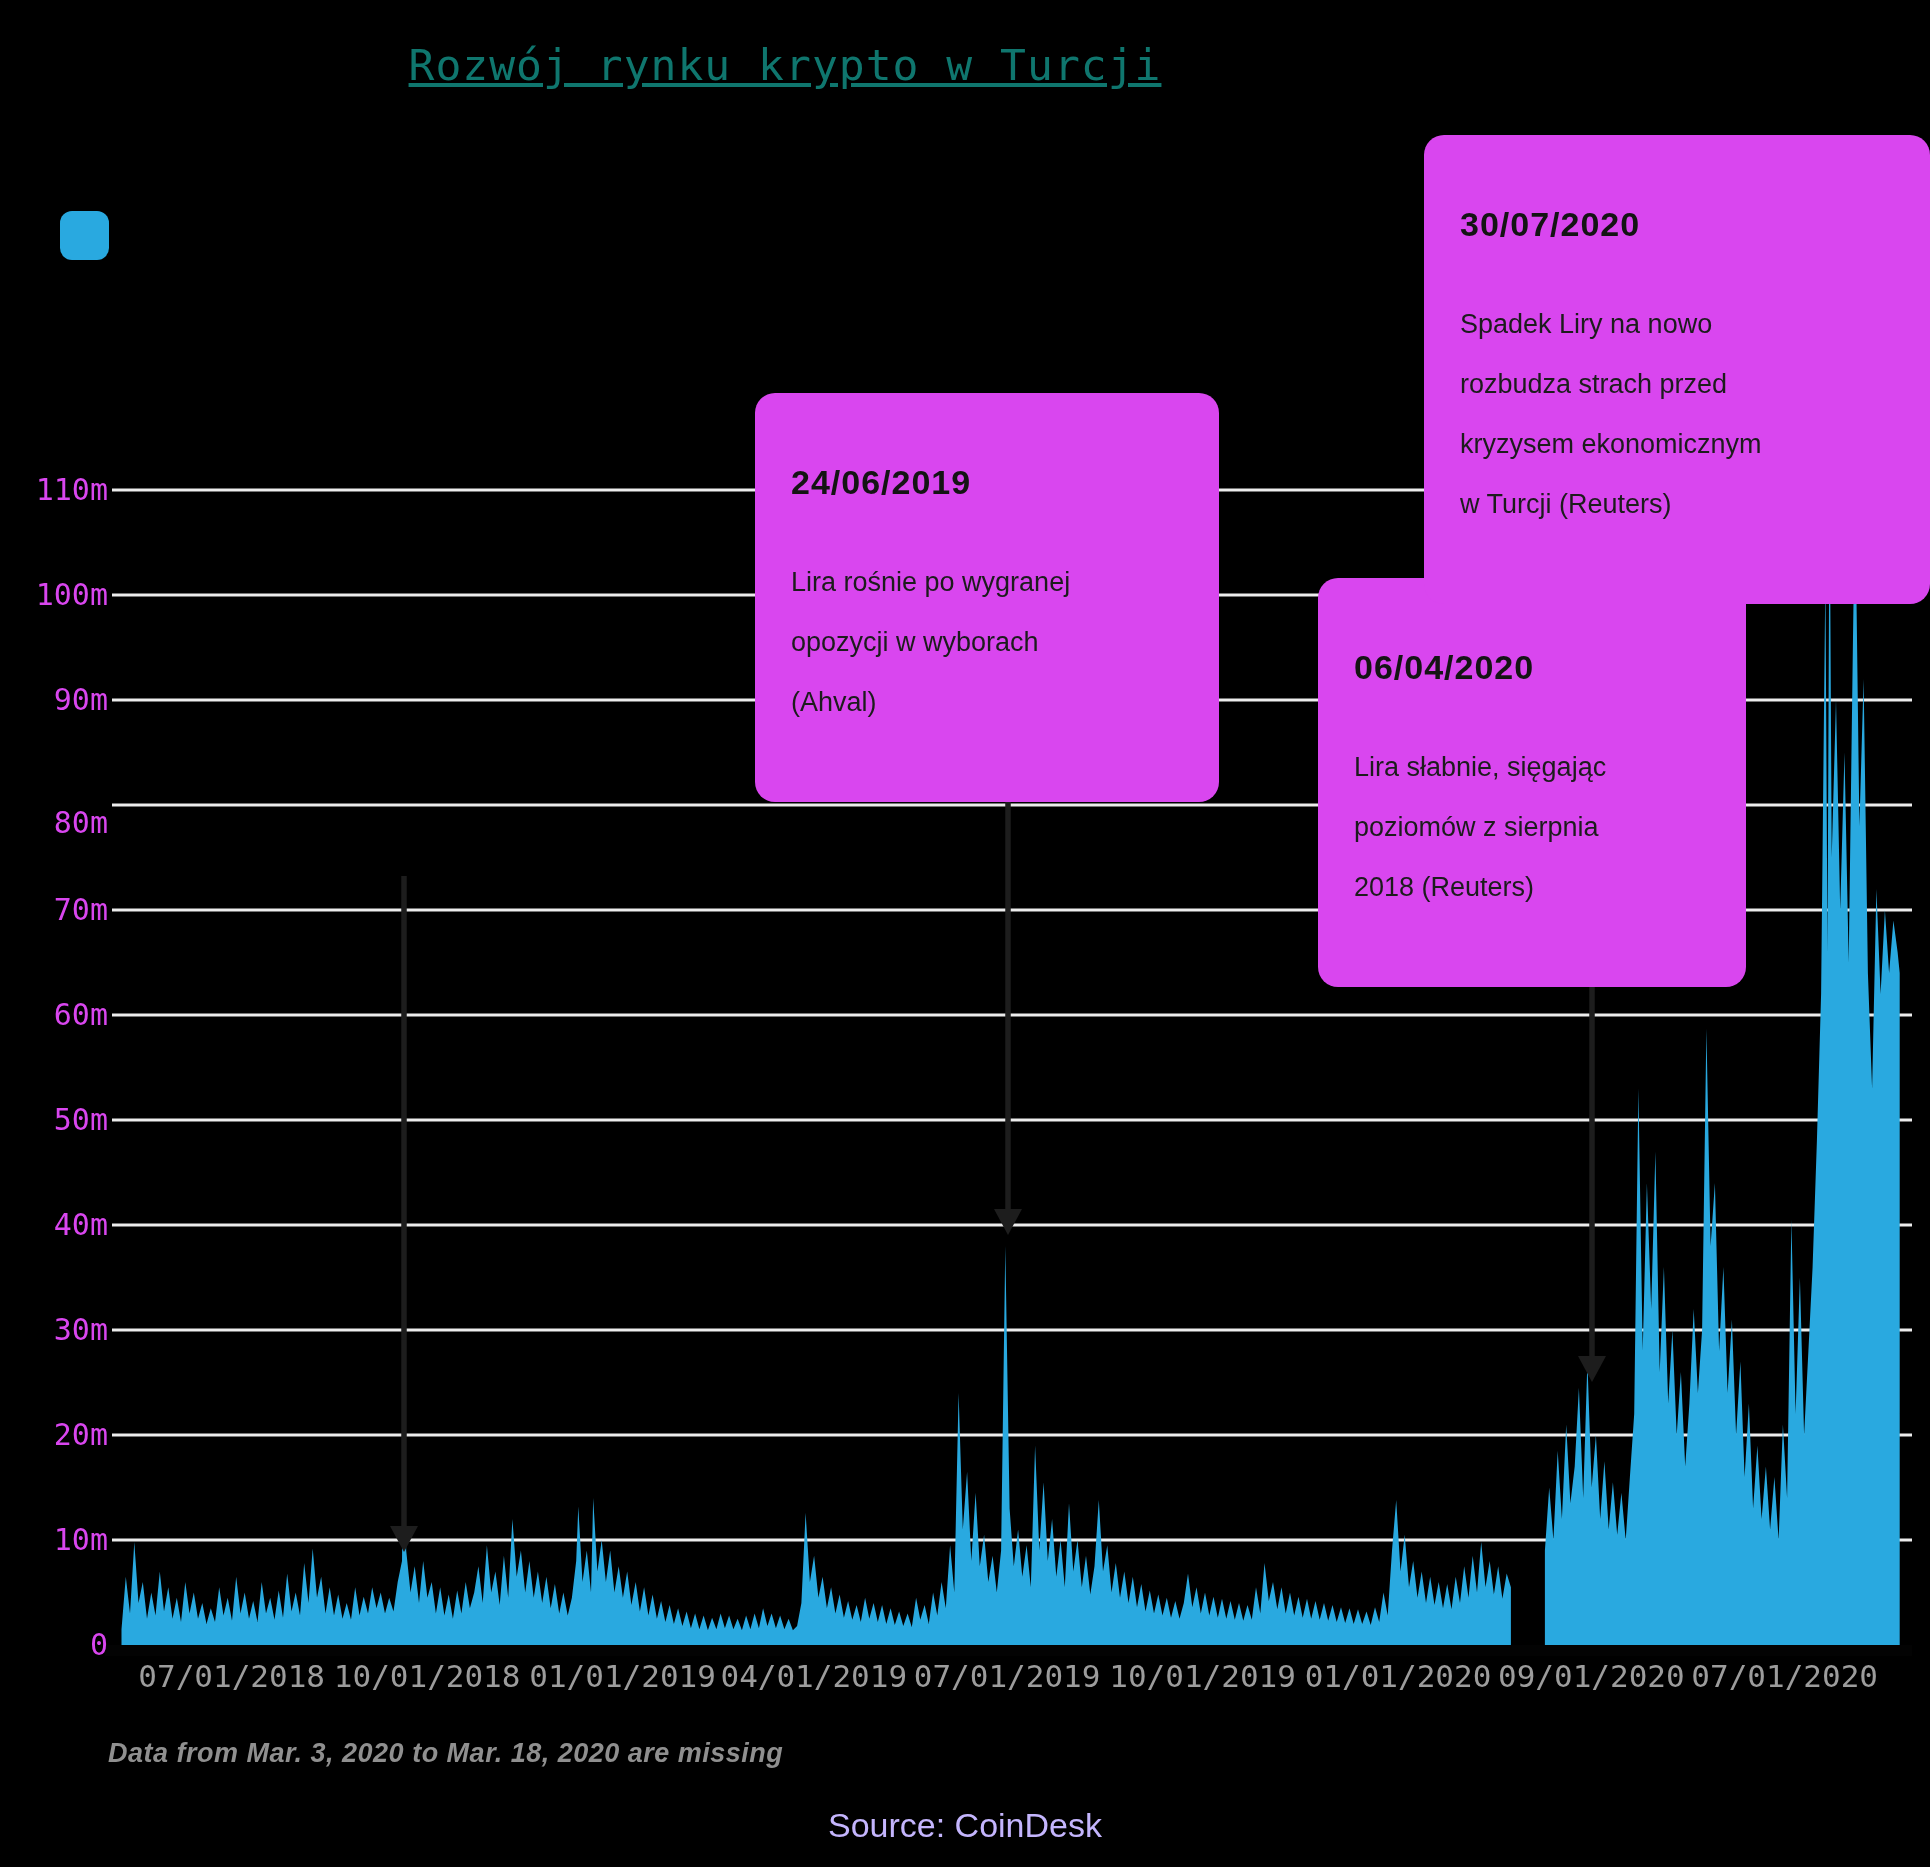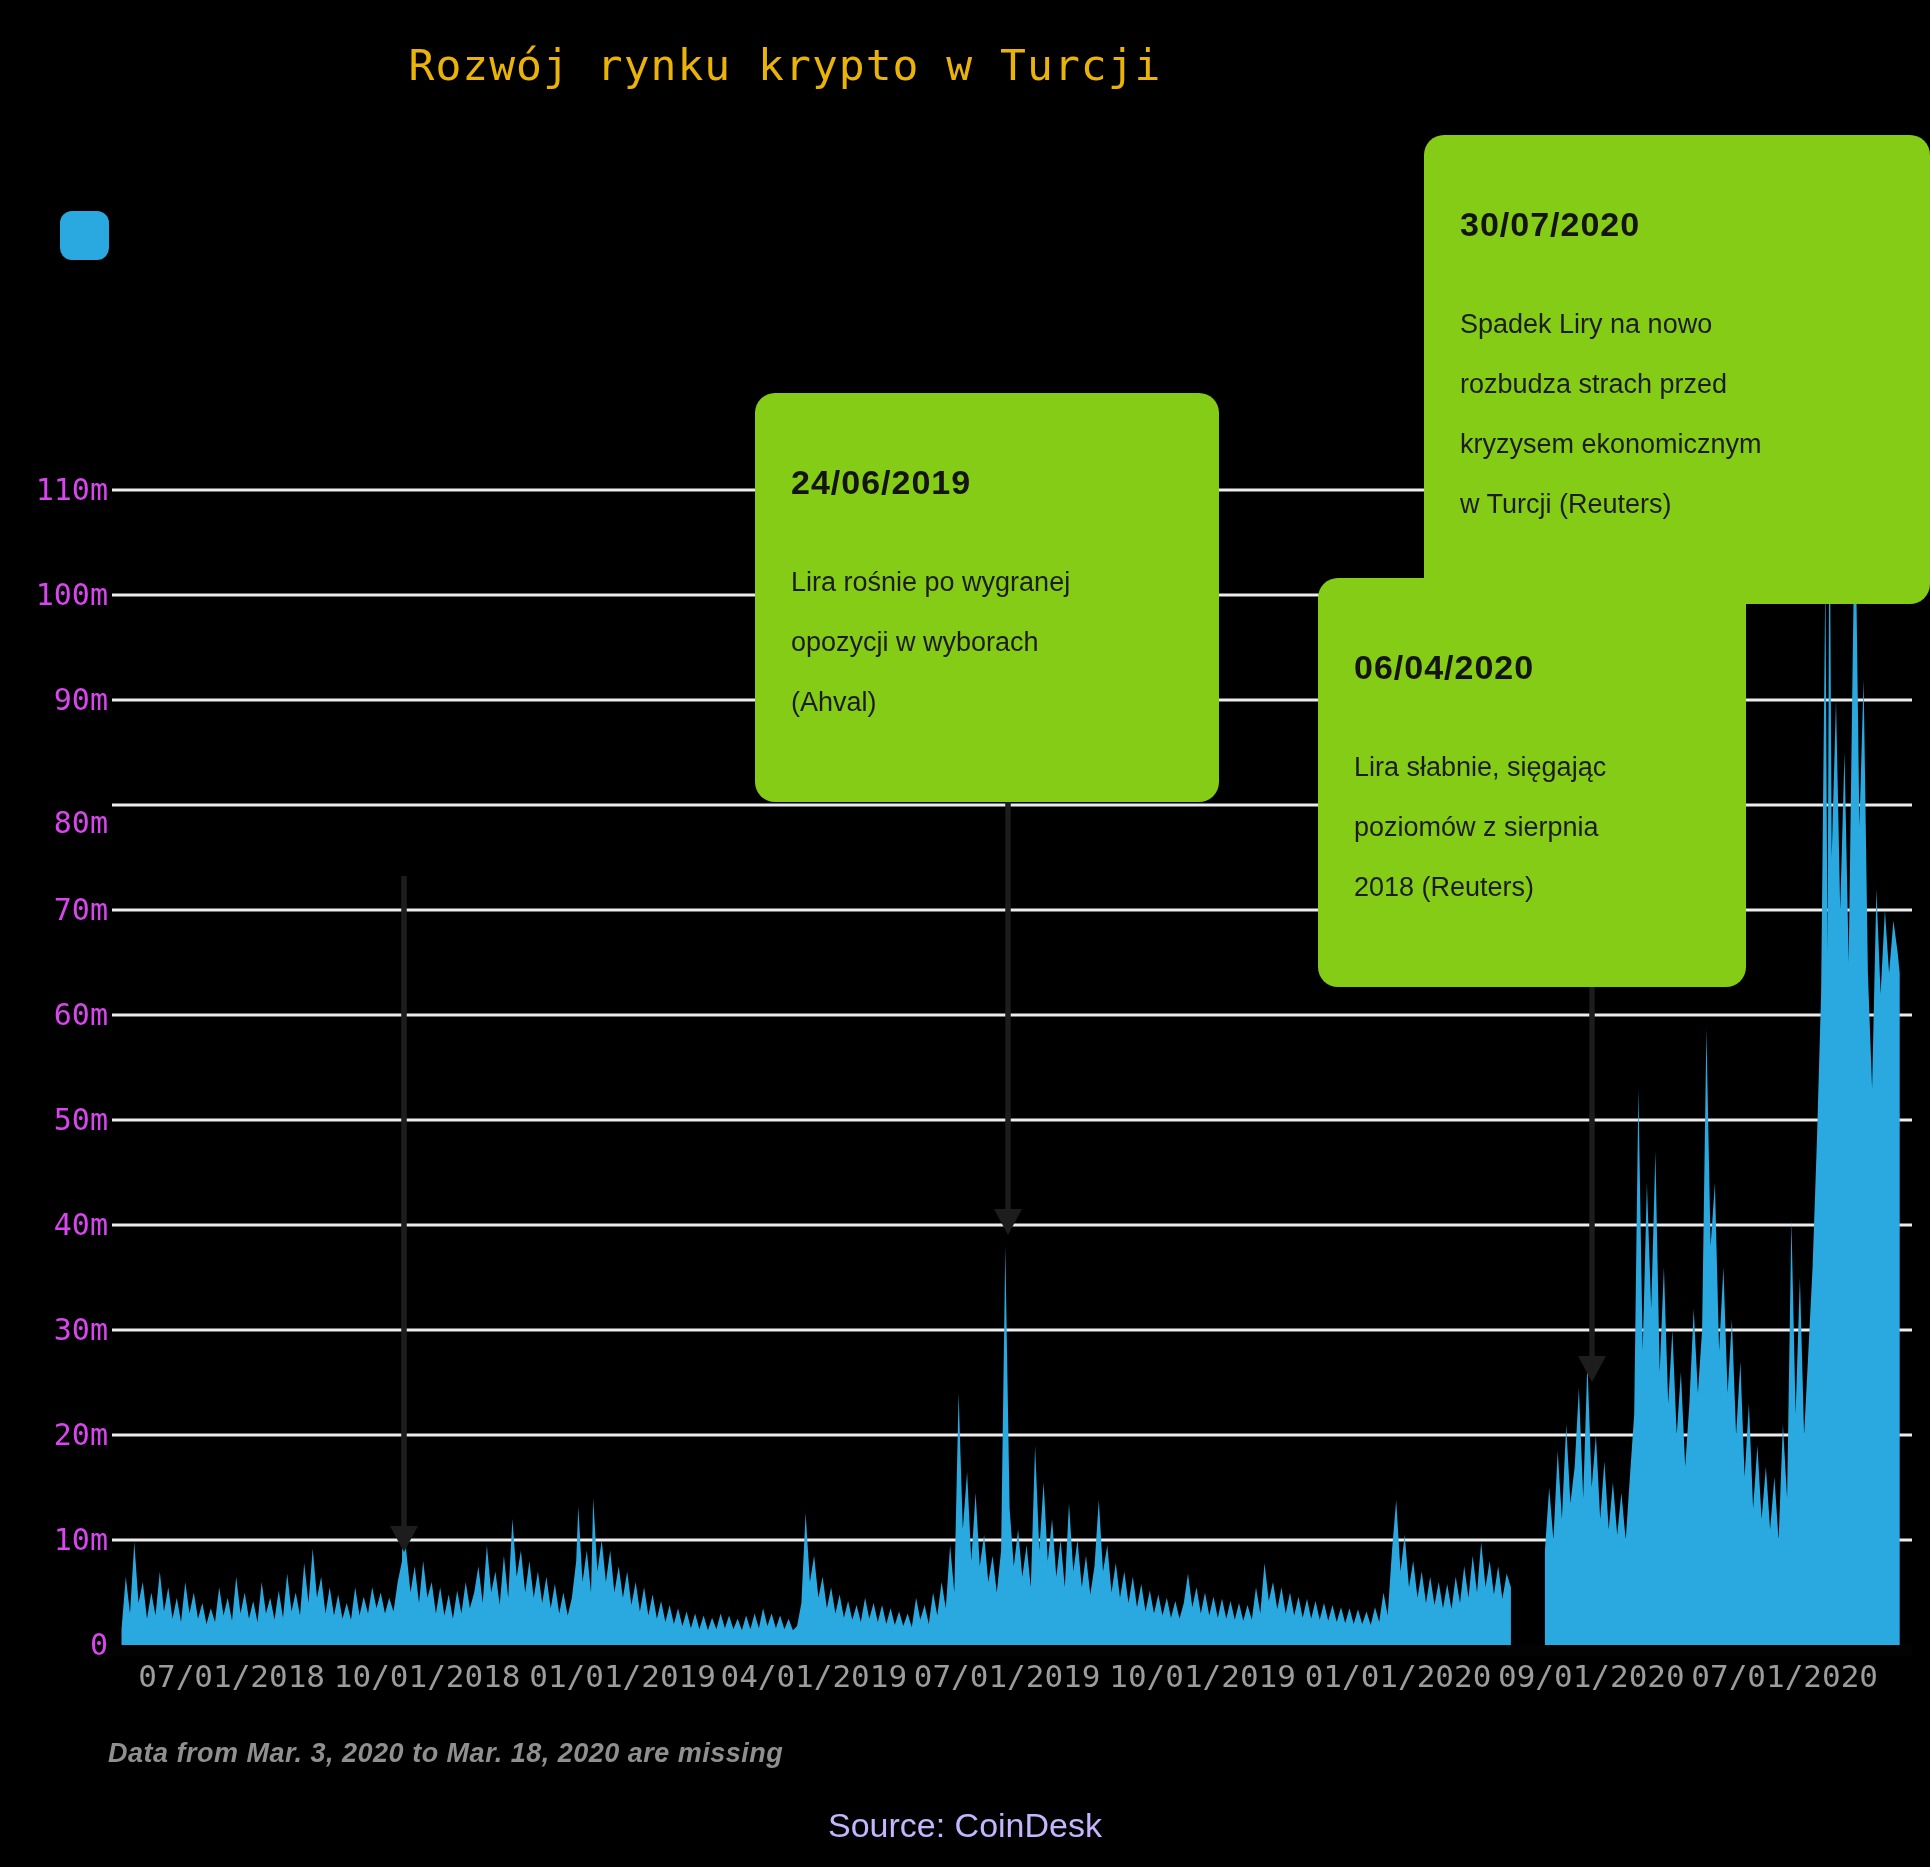--- a/index.html
+++ b/index.html
@@ -7,38 +7,38 @@
           font-family:"Liberation Sans",sans-serif;}
   .title{position:absolute;left:0;top:40px;width:1570px;text-align:center;
          font-family:"DejaVu Sans Mono",monospace;font-size:43px;letter-spacing:1px;
          font-weight:500;}
   .legend-swatch{position:absolute;left:60px;top:211px;width:49px;height:49px;border-radius:12px;}
   #chart-svg{position:absolute;left:0;top:0;}
   .ytick{position:absolute;left:20px;width:88px;text-align:right;
          font-family:"DejaVu Sans Mono",monospace;font-size:30px;color:#d946ef;}
   .xtick{position:absolute;top:1658px;width:220px;text-align:right;
          font-family:"DejaVu Sans Mono",monospace;font-size:31px;color:#9c9c9c;}
-  .ann{position:absolute;background:#84cc16;border-radius:20px;padding:34px 36px;white-space:pre;}
+  .ann{position:absolute;background:#d946ef;border-radius:20px;padding:34px 36px;white-space:pre;}
   .ann-date{font-size:34px;font-weight:bold;color:#141414;letter-spacing:1px;margin-bottom:14px;}
   .ann-text{font-size:27px;color:#1c1c1c;line-height:60px;}
   .ann-1{left:116px;top:528px;width:344px;}
   .ann-2{left:755px;top:393px;width:392px;}
   .ann-3{left:1318px;top:578px;width:356px;}
   .ann-4{left:1424px;top:135px;width:434px;}
   .footnote{position:absolute;left:108px;top:1738px;font-size:27px;font-style:italic;
             font-weight:600;color:#8f8f8f;letter-spacing:0.5px;}
   .source{position:absolute;left:0;top:1806px;width:1930px;text-align:center;
           font-size:34px;color:#c4b5fd;}
 </style>
 </head>
 <body>
 
 <div class="canvas">
 
-  <div class="title" style="color: #eab308;">Rozwój rynku krypto w Turcji</div>
+  <div class="title" style="color: #0f766e; text-decoration: underline;">Rozwój rynku krypto w Turcji</div>
 
   <div class="legend-swatch" style="background: rgb(41, 169, 224);"></div>
 
   <svg id="chart-svg" width="1930" height="1867">
       <line x1="112" y1="1540" x2="1912" y2="1540" stroke="#ececec" stroke-width="3.2"></line>
       <line x1="112" y1="1435" x2="1912" y2="1435" stroke="#ececec" stroke-width="3.2"></line>
       <line x1="112" y1="1330" x2="1912" y2="1330" stroke="#ececec" stroke-width="3.2"></line>
       <line x1="112" y1="1225" x2="1912" y2="1225" stroke="#ececec" stroke-width="3.2"></line>
       <line x1="112" y1="1120" x2="1912" y2="1120" stroke="#ececec" stroke-width="3.2"></line>
       <line x1="112" y1="1015" x2="1912" y2="1015" stroke="#ececec" stroke-width="3.2"></line>

